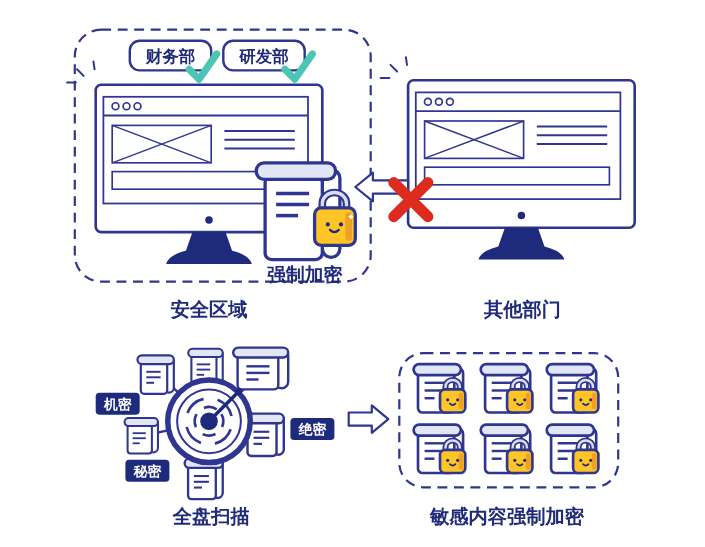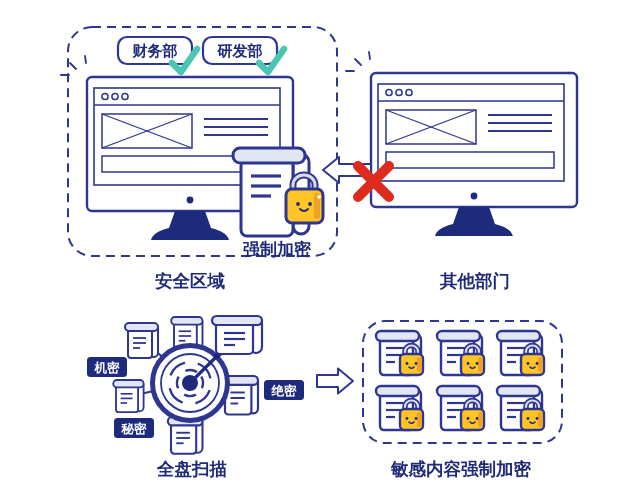--- a/index.html
+++ b/index.html
@@ -1,17 +1,17 @@
 <!DOCTYPE html>
 <html><head>
 <meta charset="utf-8">
 <style>
   html,body{margin:0;padding:0;background:#ffffff;}
   .canvas{position:relative;width:641px;height:497px;background:#ffffff;overflow:hidden;
-          font-family:"Liberation Sans",sans-serif;}
+          font-family:"Liberation Sans",sans-serif;border-radius:31px;}
   svg text{font-family:"Liberation Sans","DejaVu Sans",sans-serif;font-weight:bold;fill:#1f2a78;}
   text.badge-txt{fill:#ffffff;}
 </style>
 </head>
 <body>
 
 <div class="canvas">
 <svg width="641" height="497" viewBox="0 0 641 497" xmlns="http://www.w3.org/2000/svg">
 
   <defs>

